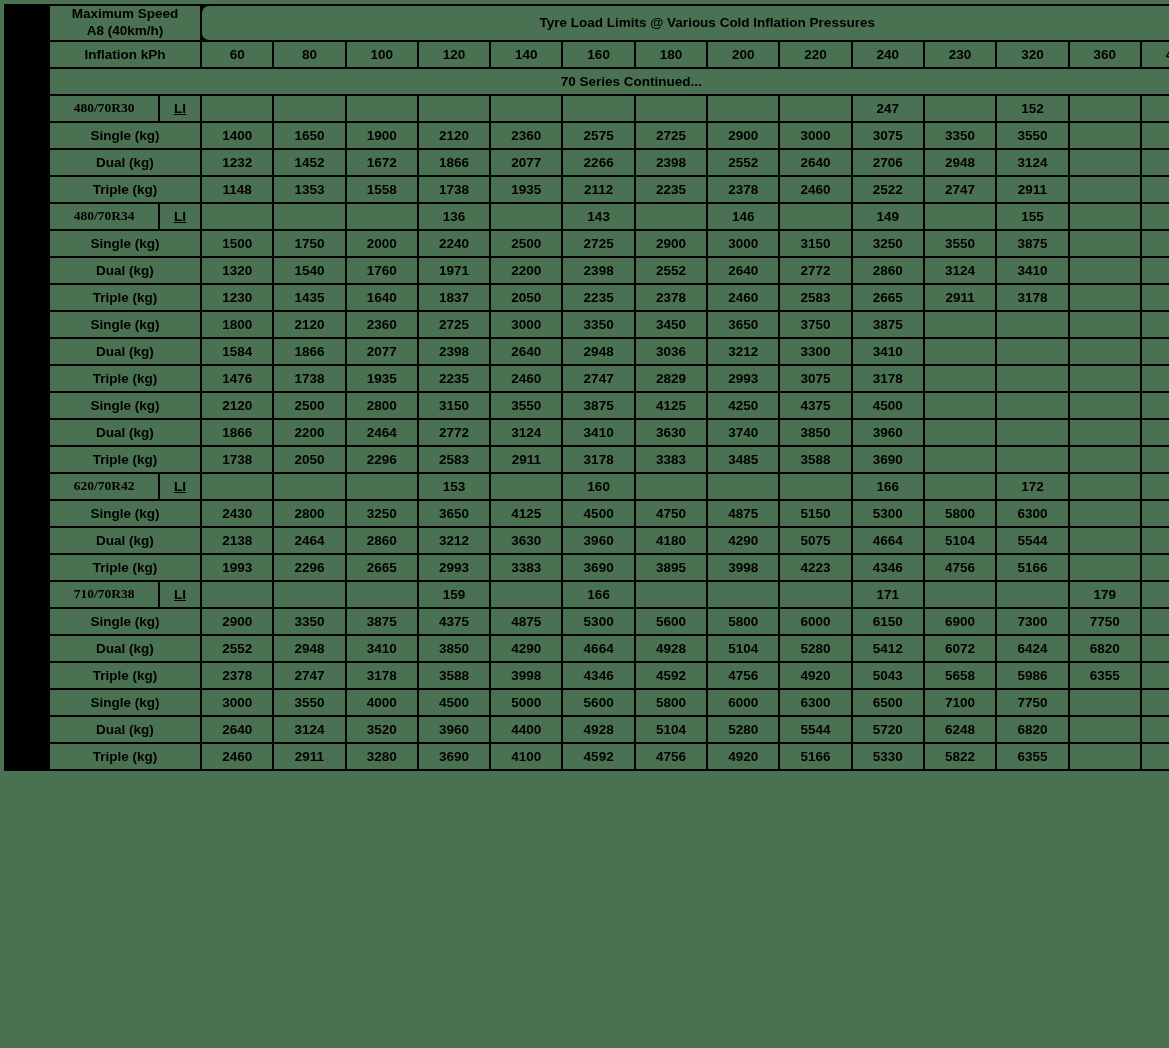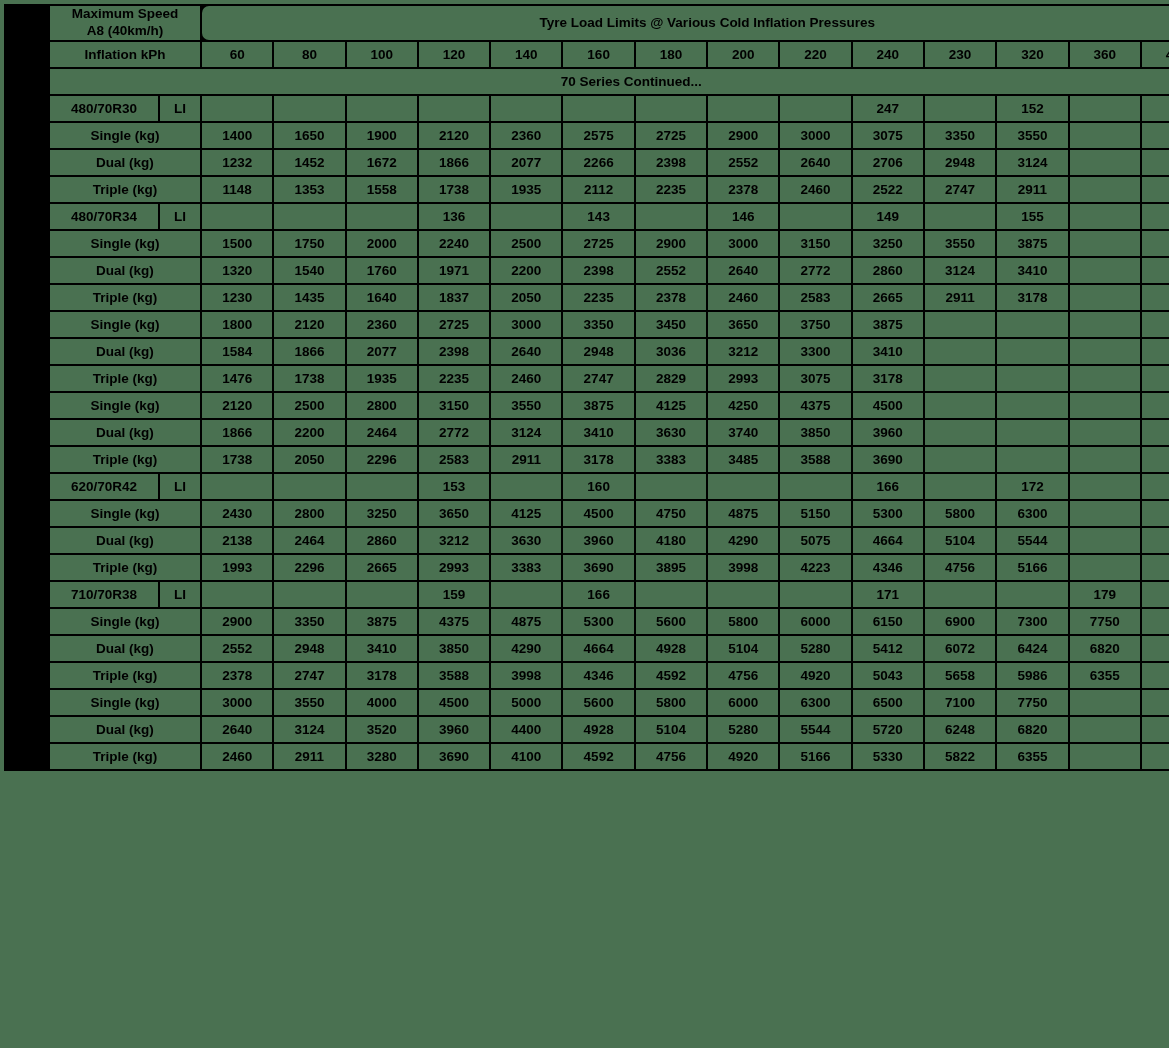--- a/index.html
+++ b/index.html
@@ -85,25 +85,27 @@
     font-weight: bold;
     height: 24px;
     text-align: center;
   }
 
   
   td.size-cell {
     font-size: 13.5px;
     font-weight: bold;
     text-align: center;
+    font-family: Liberation Serif, serif;
   }
   td.li-cell {
     font-size: 13px;
     font-weight: bold;
     text-align: center;
+    text-decoration: underline;
   }
   td.rowlabel {
     font-size: 13.5px;
     font-weight: bold;
     text-align: center;
     margin-left: 11px;
   }
   td.val {
     font-size: 13.5px;
     font-weight: normal;

